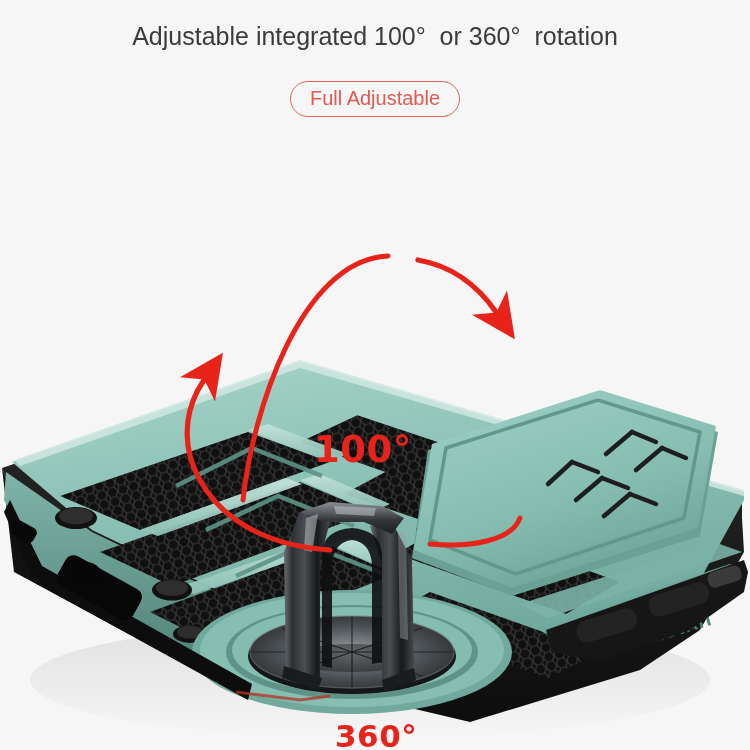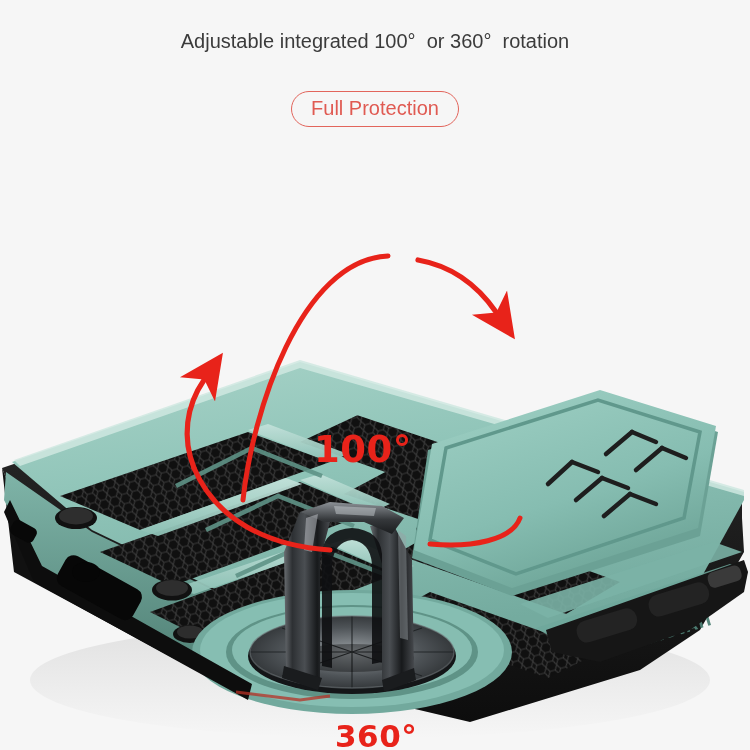--- a/index.html
+++ b/index.html
@@ -43,23 +43,23 @@
     font-family: "DejaVu Sans", sans-serif;
     background: linear-gradient(to bottom, #8d8d8d 0%, #6e6e6e 28%, #333333 68%, #141414 100%);
     -webkit-background-clip: text;
     background-clip: text;
     color: transparent;
     -webkit-text-fill-color: transparent;
     white-space: nowrap;
   }
 
   .subtitle {
-    margin: 16px;
+    margin: 8px;
     padding-top: 14px;
-    font-size: 20px;
+    font-size: 25px;
     font-weight: 400;
     color: #3b3b3b;
     font-family: "Liberation Sans", sans-serif;
     white-space: pre;
   }
 
   .badge-row {
     padding-top: 22px;
   }
 
@@ -115,21 +115,21 @@
   }
 </style>
 </head>
 <body>
 
 <div id="stage">
 
   <div class="header">
     <p class="subtitle">Adjustable integrated 100°  or 360°  rotation</p>
     <div class="badge-row">
-      <span class="badge">Full Protection</span>
+      <span class="badge">Full Adjustable</span>
     </div>
   </div>
 
   <div class="product">
     <svg width="750" height="550" viewBox="0 0 750 550" xmlns="http://www.w3.org/2000/svg">
       <defs>
         <linearGradient id="mintTop" x1="0" y1="0" x2="0.35" y2="1">
           <stop offset="0%" stop-color="#a8d3c8"></stop>
           <stop offset="45%" stop-color="#8fc4b8"></stop>
           <stop offset="100%" stop-color="#74ab9f"></stop>

